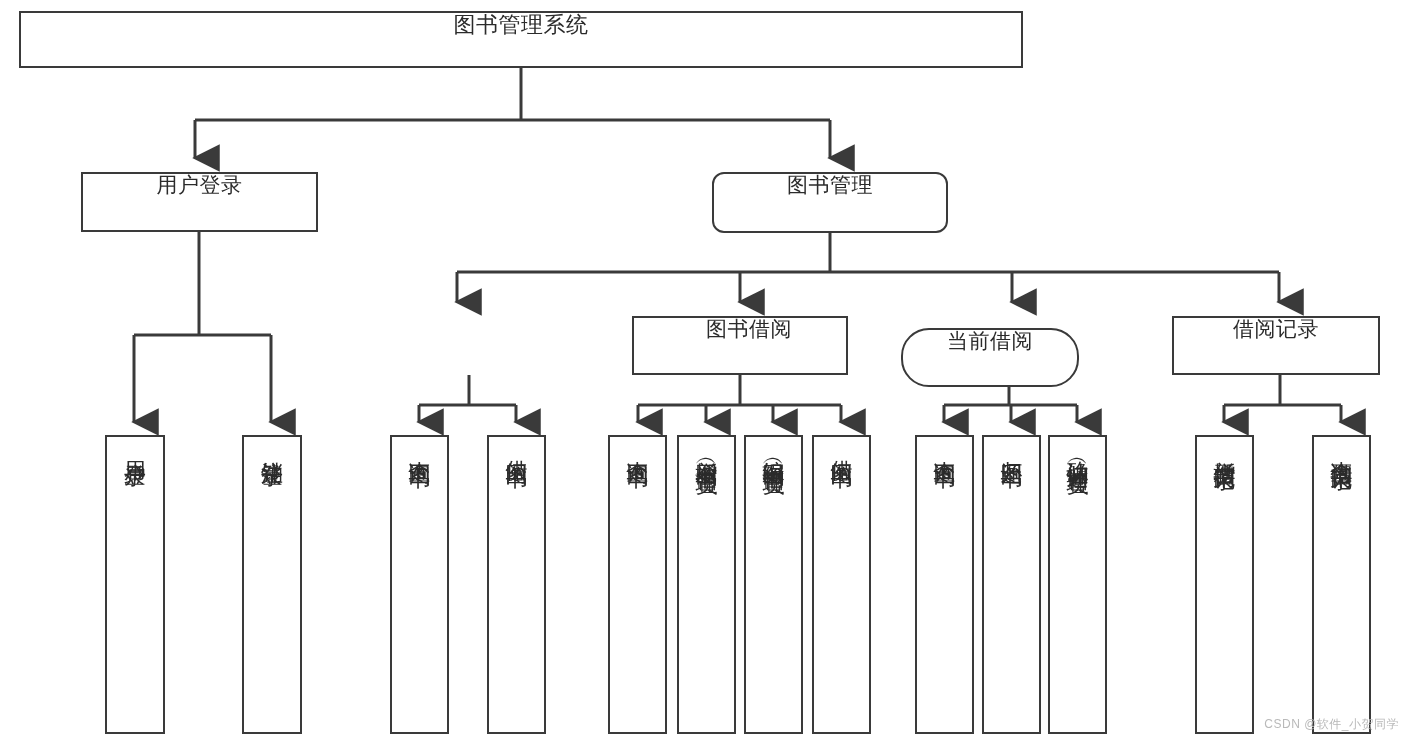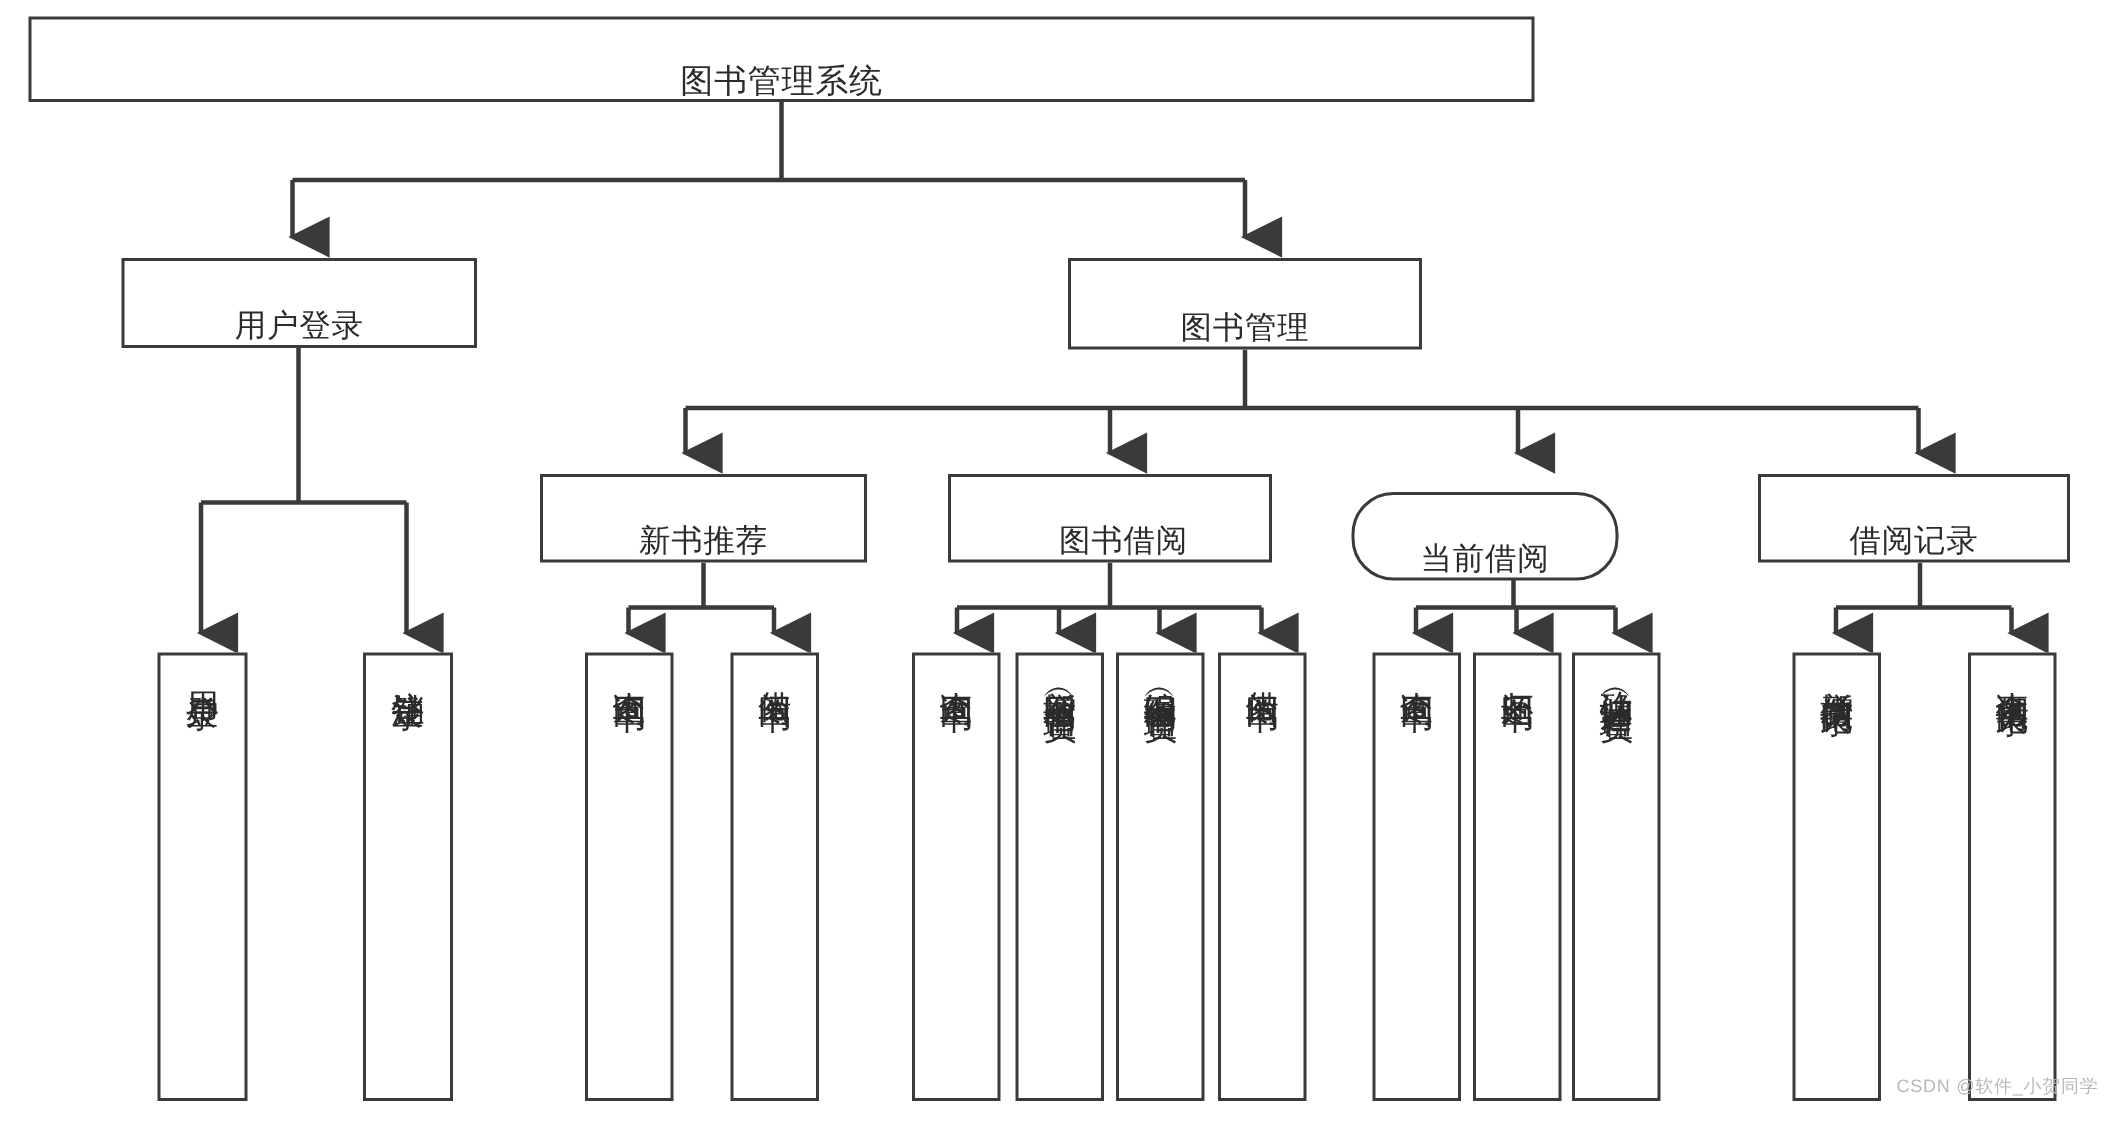--- a/index.html
+++ b/index.html
@@ -24,21 +24,21 @@
     width: 1405px;
     height: 747px;
     pointer-events: none;
   }
   .node {
     position: absolute;
     box-sizing: border-box;
     background: #ffffff;
     border: 2px solid #3a3a3a;
     display: flex;
-    align-items: flex-end;
+    align-items: flex-start;
     justify-content: center;
     color: #2b2b2b;
   }
   .node .label {
     display: block;
     text-align: center;
     line-height: 1.08;
     letter-spacing: 0.5px;
   }
   .node.horizontal .label {
@@ -124,27 +124,24 @@
     </g>
   </svg>
 
   <div class="node horizontal root" style="left:19px; top:11px; width:1004px; height:57px;">
     <span class="label">图书管理系统</span>
   </div>
 
   <div class="node horizontal" style="left:81px; top:172px; width:237px; height:60px;">
     <span class="label">用户登录</span>
   </div>
-  <div class="node horizontal" style="left:712px; top:172px; width:236px; height:61px;">
+  <div class="node horizontal" style="left:712px; top:172px; width:236px; height:61px;border-radius:12px;">
     <span class="label">图书管理</span>
   </div>
 
-  <div class="node horizontal" style="left:360px; top:316px; width:218px; height:59px;">
-    <span class="label">新书推荐</span>
-  </div>
   <div class="node horizontal" style="left:632px; top:316px; width:216px; height:59px;padding-left:18px;">
     <span class="label">图书借阅</span>
   </div>
   <div class="node horizontal" style="left:901px; top:328px; width:178px; height:59px;border-radius:28px;">
     <span class="label">当前借阅</span>
   </div>
   <div class="node horizontal" style="left:1172px; top:316px; width:208px; height:59px;">
     <span class="label">借阅记录</span>
   </div>
 

